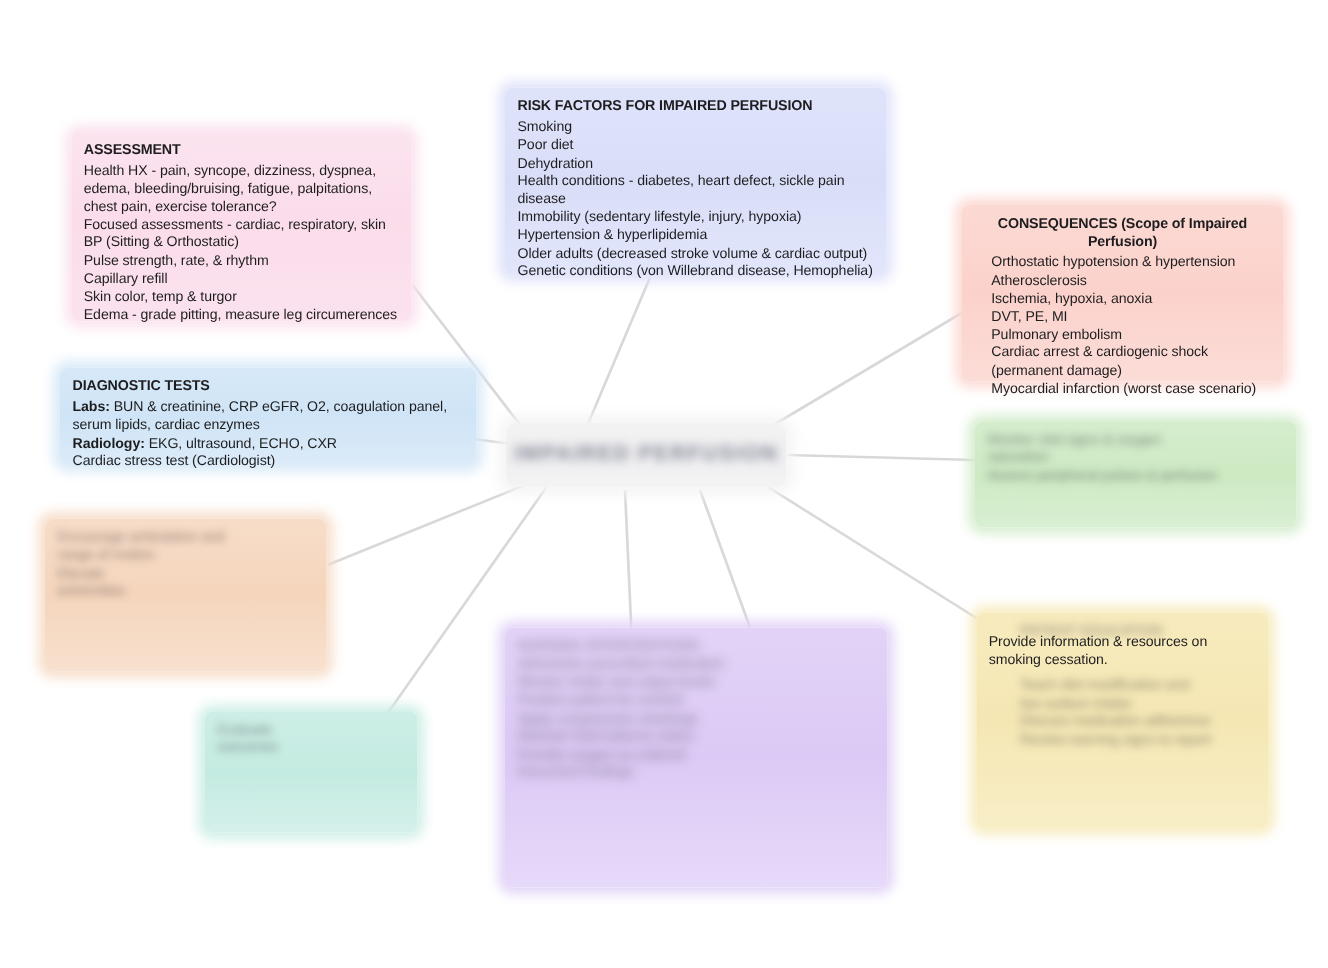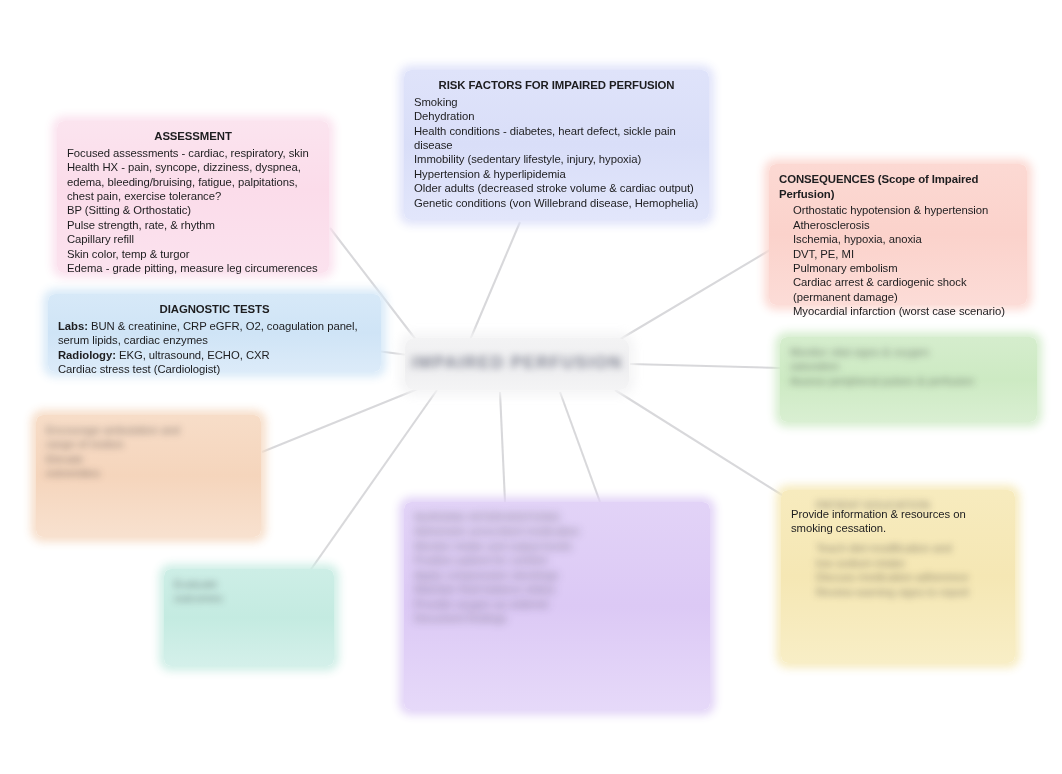--- a/index.html
+++ b/index.html
@@ -38,49 +38,48 @@
     border-radius: 7px;
     box-sizing: border-box;
     padding: 8px 10px 10px 10px;
     font-size: 11.3px;
     line-height: 1.28;
     color: #1d1d1f;
     letter-spacing: -0.05px;
   }
   .node .title {
     display: block;
-    text-align: center;
     font-weight: bold;
     font-size: 11.4px;
     margin-bottom: 2px;
     letter-spacing: -0.1px;
   }
   .node .title.left {
-    text-align: left;
+    text-align: center;
   }
   .node ul {
     margin: 0;
     padding: 0;
     list-style: none;
   }
   .node ul li {
     margin: 0;
     padding: 0;
   }
   .node ul.indent li {
     padding-left: 14px;
   }
   .node .lbl { font-weight: bold; }
 
   
   .soft { filter: blur(0.35px); }
 
   
   .n-assessment {
-    left: 57px; top: 121px; width: 272px; height: 152px;
+    left: 57px; top: 105px; width: 272px; height: 152px;
     background: linear-gradient(180deg,#fbe4ef 0%, #fbdcea 45%, #fbe2ee 100%);
     box-shadow: 0 0 9px 5px rgba(251,226,238,0.95);
   }
   .n-risk {
     left: 404px; top: 70px; width: 305px; height: 150px;
     background: linear-gradient(180deg,#dfe3fa 0%, #d9def8 50%, #e2e6fb 100%);
     box-shadow: 0 0 9px 5px rgba(223,227,250,0.95);
   }
   .n-consequences {
     left: 769px; top: 164px; width: 258px; height: 141px;
@@ -189,34 +188,35 @@
       <path d="M 500 392 L 505 502"></path>
       <path d="M 560 392 L 600 502"></path>
 
       <path d="M 615 390 L 790 500"></path>
     </g>
   </svg>
 
   <div class="node n-assessment soft">
     <span class="title">ASSESSMENT</span>
     <ul>
+      <li>Health HX - pain, syncope, dizziness, dyspnea, edema, bleeding/bruising, fatigue, palpitations, chest pain, exercise tolerance?</li>
       <li>Focused assessments - cardiac, respiratory, skin</li>
-      <li>Health HX - pain, syncope, dizziness, dyspnea, edema, bleeding/bruising, fatigue, palpitations, chest pain, exercise tolerance?</li>
       <li>BP (Sitting &amp; Orthostatic)</li>
       <li>Pulse strength, rate, &amp; rhythm</li>
       <li>Capillary refill</li>
       <li>Skin color, temp &amp; turgor</li>
       <li>Edema - grade pitting, measure leg circumerences</li>
     </ul>
   </div>
 
   <div class="node n-risk soft">
     <span class="title">RISK FACTORS FOR IMPAIRED PERFUSION</span>
     <ul>
       <li>Smoking</li>
+      <li>Poor diet</li>
       <li>Dehydration</li>
       <li>Health conditions - diabetes, heart defect, sickle pain disease</li>
       <li>Immobility (sedentary lifestyle, injury, hypoxia)</li>
       <li>Hypertension &amp; hyperlipidemia</li>
       <li>Older adults (decreased stroke volume &amp; cardiac output)</li>
       <li>Genetic conditions (von Willebrand disease, Hemophelia)</li>
     </ul>
   </div>
 
   <div class="node n-consequences soft">

